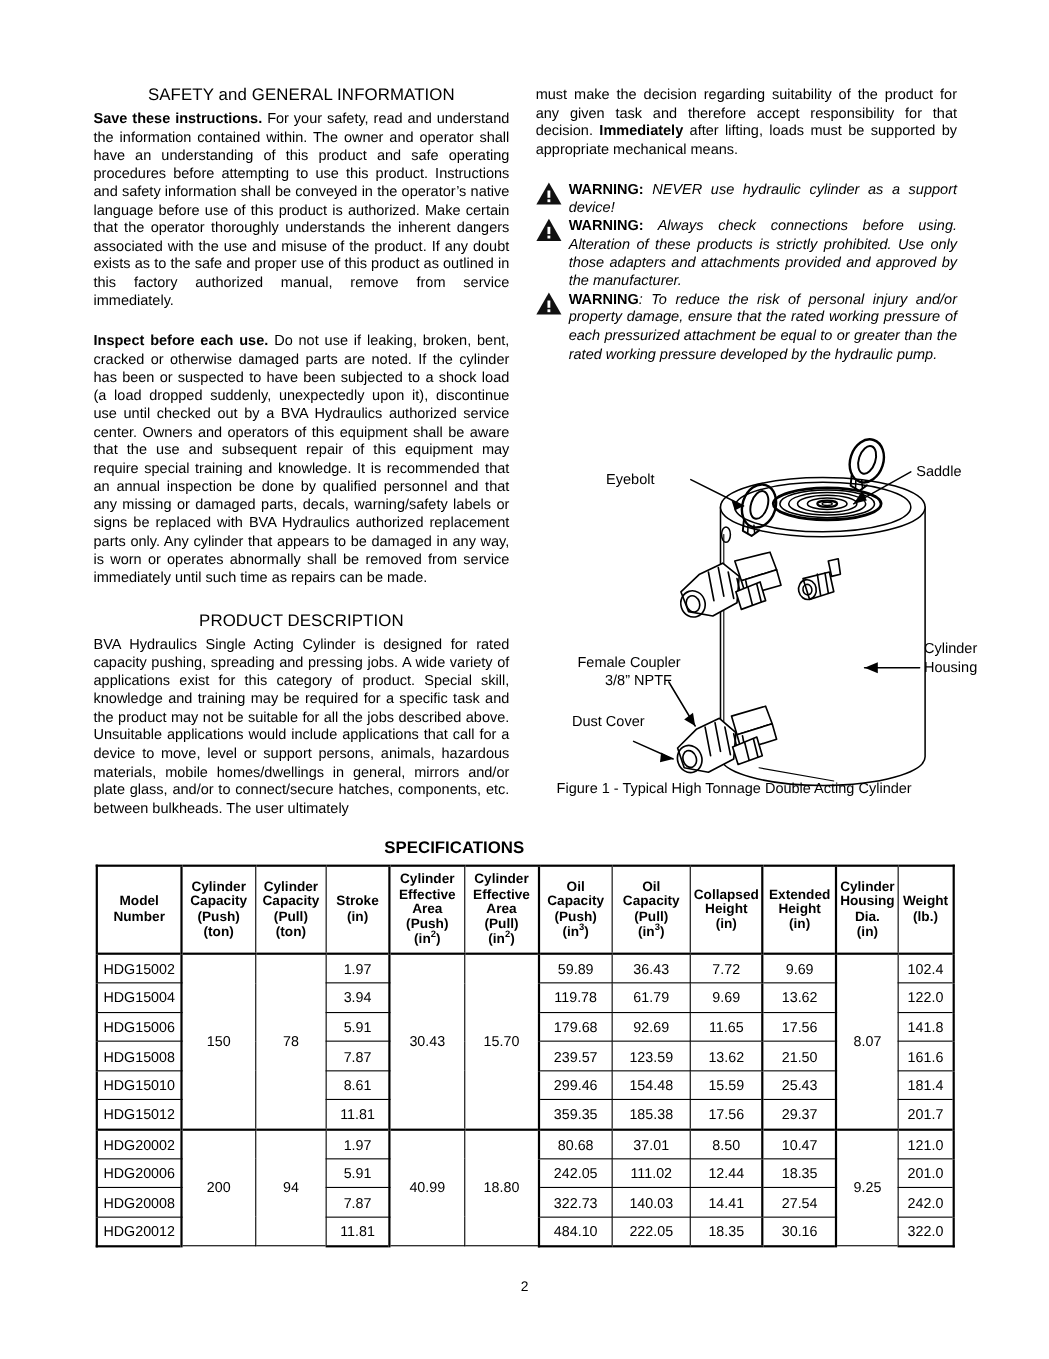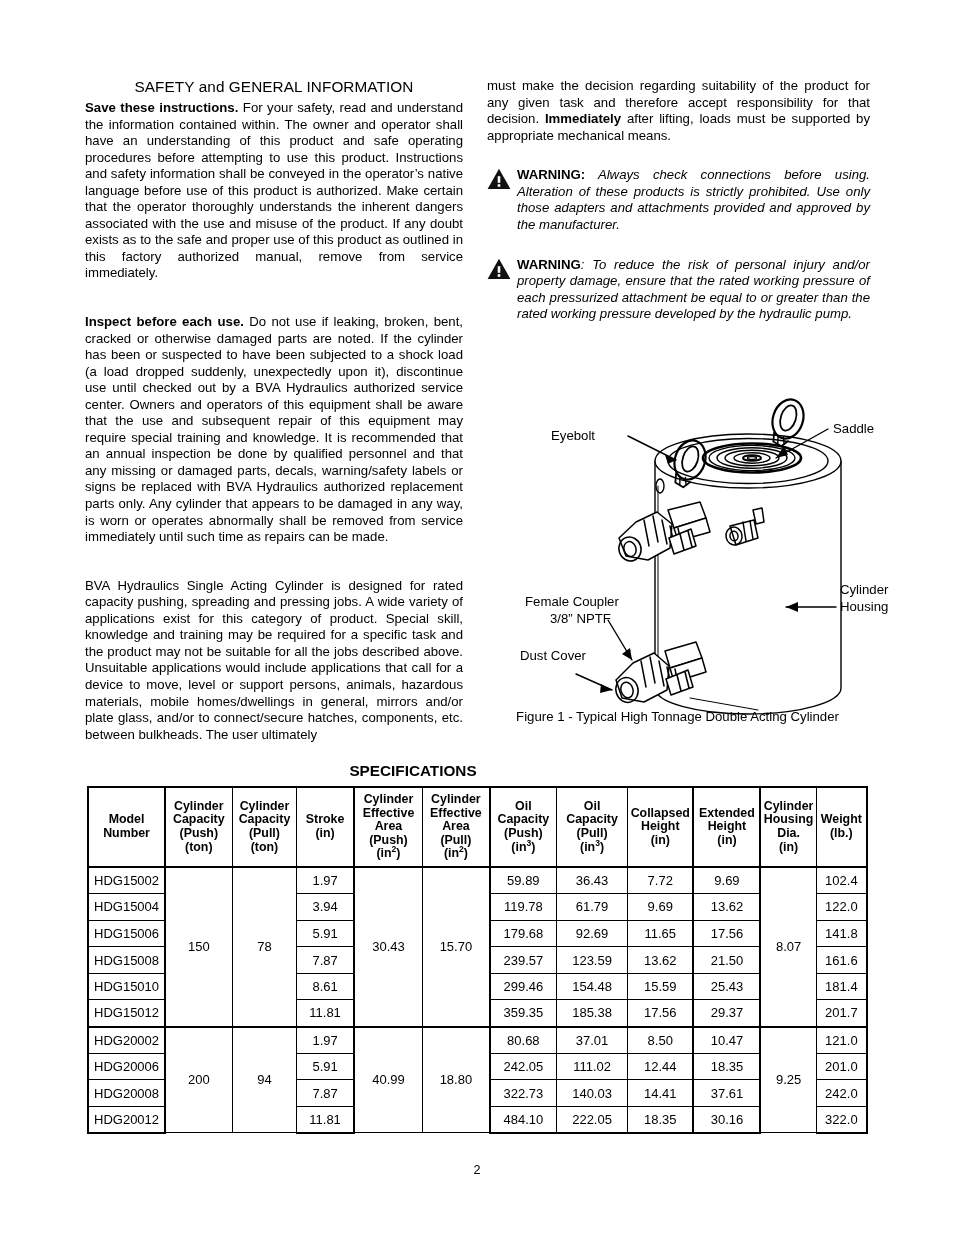--- a/index.html
+++ b/index.html
@@ -39,28 +39,28 @@
   }
   h2.section-head.spaced { margin-top: 22px; }
 
   p.body {
     font-size: 13.2px;
     line-height: 16.55px;
     text-align: justify;
     margin: 0;
     hyphens: none;
   }
-  p.body + p.body { margin-top: 32px; }
+  p.body + p.body { margin-top: 20px; }
   .b { font-weight: bold; }
 
   
   .warn-row {
     display: flex;
     align-items: flex-start;
-    margin-top: 23px;
+    margin-top: 0;
   }
   .warn-row.first { margin-top: 20px; }
   .warn-icon {
     flex: 0 0 auto;
     width: 30px;
     padding-top: 1px;
   }
   .warn-icon svg { display: block; }
   .warn-text {
     flex: 1 1 auto;
@@ -79,26 +79,25 @@
     position: absolute;
     left: 478px;
     top: 398px;
     width: 400px;
     height: 355px;
     margin-left: 40px;
   }
   .figure-wrap svg { display: block; }
   .fig-caption {
     position: absolute;
-    left: 485px;
+    left: 506px;
     top: 709px;
     width: 385px;
     font-size: 13.2px;
     line-height: 16.6px;
-    text-align: center;
   }
   .fig-caption .cap-line2 { display: block; }
 
   
   .spec-title {
     position: absolute;
     left: 0; top: 762px;
     width: 826px;
     text-align: center;
     font-size: 15.3px;
@@ -170,27 +169,38 @@
 
 <div class="page">
 
   <div class="col-left">
     <h2 class="section-head">SAFETY and GENERAL INFORMATION</h2>
 
     <p class="body"><span class="b">Save these instructions.</span><span> For your safety, read and understand the information contained within. The owner and operator shall have an understanding of this product and safe operating procedures before attempting to use this product. Instructions and safety information shall be conveyed in the operator’s native language before use of this product is authorized. Make certain that the operator thoroughly understands the inherent dangers associated with the use and misuse of the product. If any doubt exists as to the safe and proper use of this product as outlined in this factory authorized manual, remove from service immediately.</span></p>
 
     <p class="body"><span class="b">Inspect before each use.</span><span> Do not use if leaking, broken, bent, cracked or otherwise damaged parts are noted. If the cylinder has been or suspected to have been subjected to a shock load (a load dropped suddenly, unexpectedly upon it), discontinue use until checked out by a BVA Hydraulics authorized service center. Owners and operators of this equipment shall be aware that the use and subsequent repair of this equipment may require special training and knowledge. It is recommended that an annual inspection be done by qualified personnel and that any missing or damaged parts, decals, warning/safety labels or signs be replaced with BVA Hydraulics authorized replacement parts only. Any cylinder that appears to be damaged in any way, is worn or operates abnormally shall be removed from service immediately until such time as repairs can be made.</span></p>
 
+    <h2 class="section-head spaced">PRODUCT DESCRIPTION</h2>
 
     <p class="body">BVA Hydraulics Single Acting Cylinder is designed for rated capacity pushing, spreading and pressing jobs. A wide variety of applications exist for this category of product. Special skill, knowledge and training may be required for a specific task and the product may not be suitable for all the jobs described above. Unsuitable applications would include applications that call for a device to move, level or support persons, animals, hazardous materials, mobile homes/dwellings in general, mirrors and/or plate glass, and/or to connect/secure hatches, components, etc. between bulkheads. The user ultimately</p>
   </div>
 
   <div class="col-right">
     <p class="body"><span>must make the decision regarding suitability of the product for any given task and therefore accept responsibility for that decision. </span><span class="b">Immediately</span><span> after lifting, loads must be supported by appropriate mechanical means.</span></p>
 
+    <div class="warn-row first">
+      <div class="warn-icon">
+        <svg width="24" height="22" viewBox="0 0 24 22" aria-hidden="true">
+          <path d="M12 0.8 L23.4 21 L0.6 21 Z" fill="#111111"></path>
+          <rect x="10.7" y="8.2" width="2.6" height="6.6" fill="#ffffff"></rect>
+          <rect x="10.7" y="16.2" width="2.6" height="2.6" fill="#ffffff"></rect>
+        </svg>
+      </div>
+      <div class="warn-text"><span class="wlabel">WARNING:</span><span> NEVER use hydraulic cylinder as a support device!</span></div>
+    </div>
 
     <div class="warn-row">
       <div class="warn-icon">
         <svg width="24" height="22" viewBox="0 0 24 22" aria-hidden="true">
           <path d="M12 0.8 L23.4 21 L0.6 21 Z" fill="#111111"></path>
           <rect x="10.7" y="8.2" width="2.6" height="6.6" fill="#ffffff"></rect>
           <rect x="10.7" y="16.2" width="2.6" height="2.6" fill="#ffffff"></rect>
         </svg>
       </div>
       <div class="warn-text"><span class="wlabel">WARNING:</span><span> Always check connections before using. Alteration of these products is strictly prohibited. Use only those adapters and attachments provided and approved by the manufacturer.</span></div>
@@ -478,21 +488,21 @@
         <td>12.44</td>
         <td class="bd-l-thick">18.35</td>
         <td>201.0</td>
       </tr>
       <tr>
         <td>HDG20008</td>
         <td>7.87</td>
         <td class="bd-l-thick">322.73</td>
         <td>140.03</td>
         <td>14.41</td>
-        <td class="bd-l-thick">37.61</td>
+        <td class="bd-l-thick">27.54</td>
         <td>242.0</td>
       </tr>
       <tr>
         <td>HDG20012</td>
         <td>11.81</td>
         <td class="bd-l-thick">484.10</td>
         <td>222.05</td>
         <td>18.35</td>
         <td class="bd-l-thick">30.16</td>
         <td>322.0</td>

